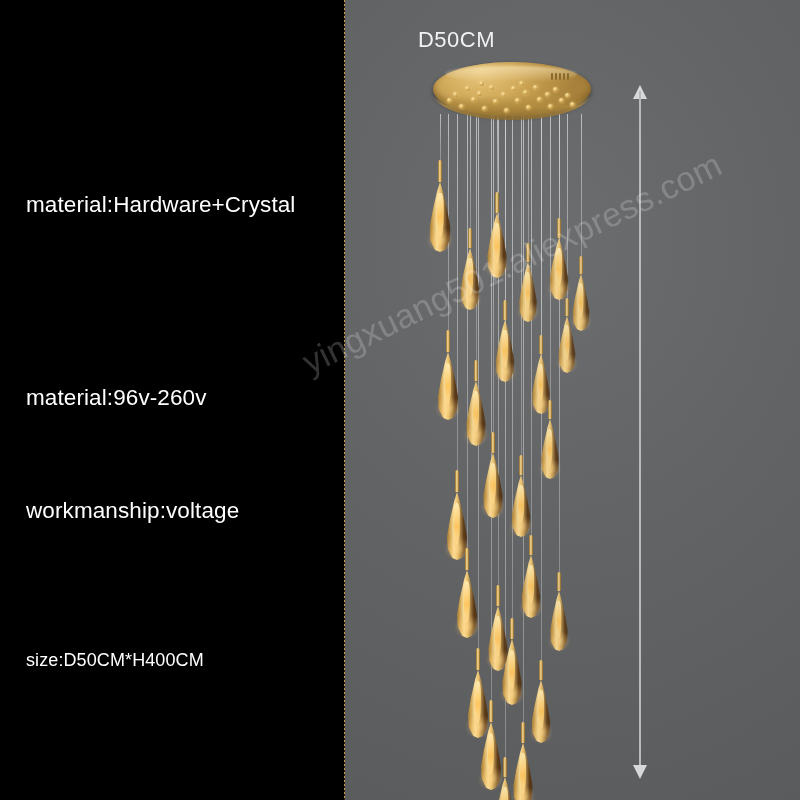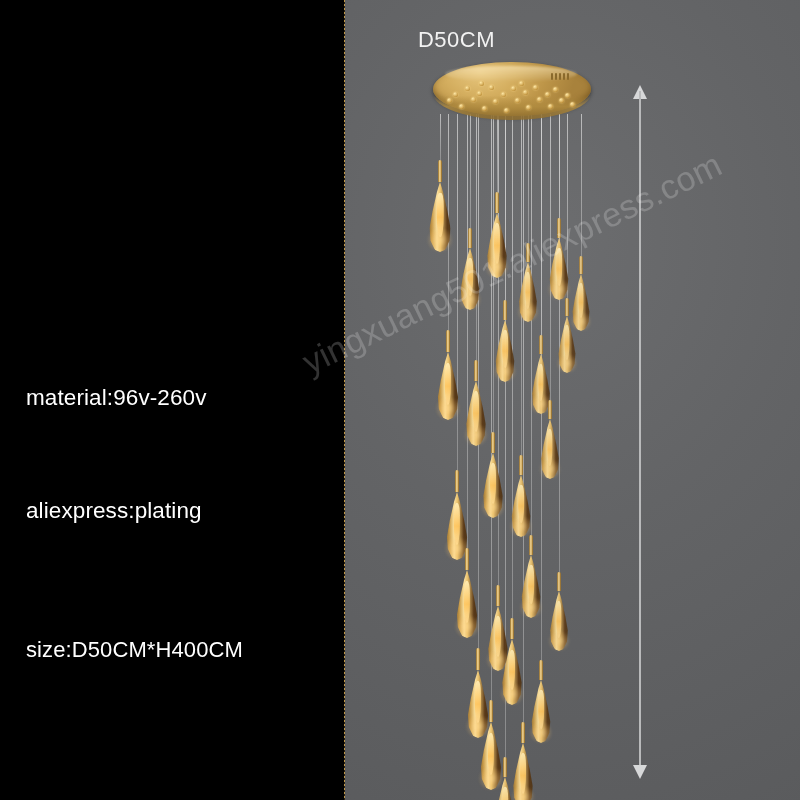--- a/index.html
+++ b/index.html
@@ -22,21 +22,21 @@
     position:absolute;color:#fff;white-space:nowrap;
     font-weight:400;letter-spacing:.1px;
   }
   #spec-title{
     left:36px;top:60px;font-size:44px;line-height:1;
   }
   #spec-material{left:26px;top:192px;font-size:22.5px;}
   #spec-source{left:26px;top:288px;font-size:22.5px;}
   #spec-voltage{left:26px;top:385px;font-size:22.5px;}
   #spec-workmanship{left:26px;top:498px;font-size:22.5px;}
-  #spec-size{left:26px;top:637px;font-size:22px;text-align:right;}
+  #spec-size{left:26px;top:650px;font-size:18px;text-align:right;}
 
   
   #product-area{
     position:absolute;left:345px;top:0;width:455px;height:800px;
     background:
       radial-gradient(120% 80% at 45% 30%, #6c6d6f 0%, #636466 45%, #5a5b5d 100%);
   }
 
   
   #diameter-label{
@@ -142,22 +142,23 @@
     font-size:34px;white-space:nowrap;letter-spacing:.5px;
     pointer-events:none;
   }
 </style>
 </head>
 <body>
 
 <div id="stage">
 
   <div id="spec-panel">
+    <div class="spec-line" id="spec-material">material:Hardware+Crystal</div>
     <div class="spec-line" id="spec-voltage">material:96v-260v</div>
-    <div class="spec-line" id="spec-workmanship">aliexpress:plating</div>
+    <div class="spec-line" id="spec-workmanship">workmanship:voltage</div>
     <div class="spec-line" id="spec-size">size:D50CM*H400CM</div>
   </div>
   <div id="spec-divider"></div>
 
   <div id="product-area">
 
     <div id="diameter-label">
       <span>D50CM</span>
     </div>
 

